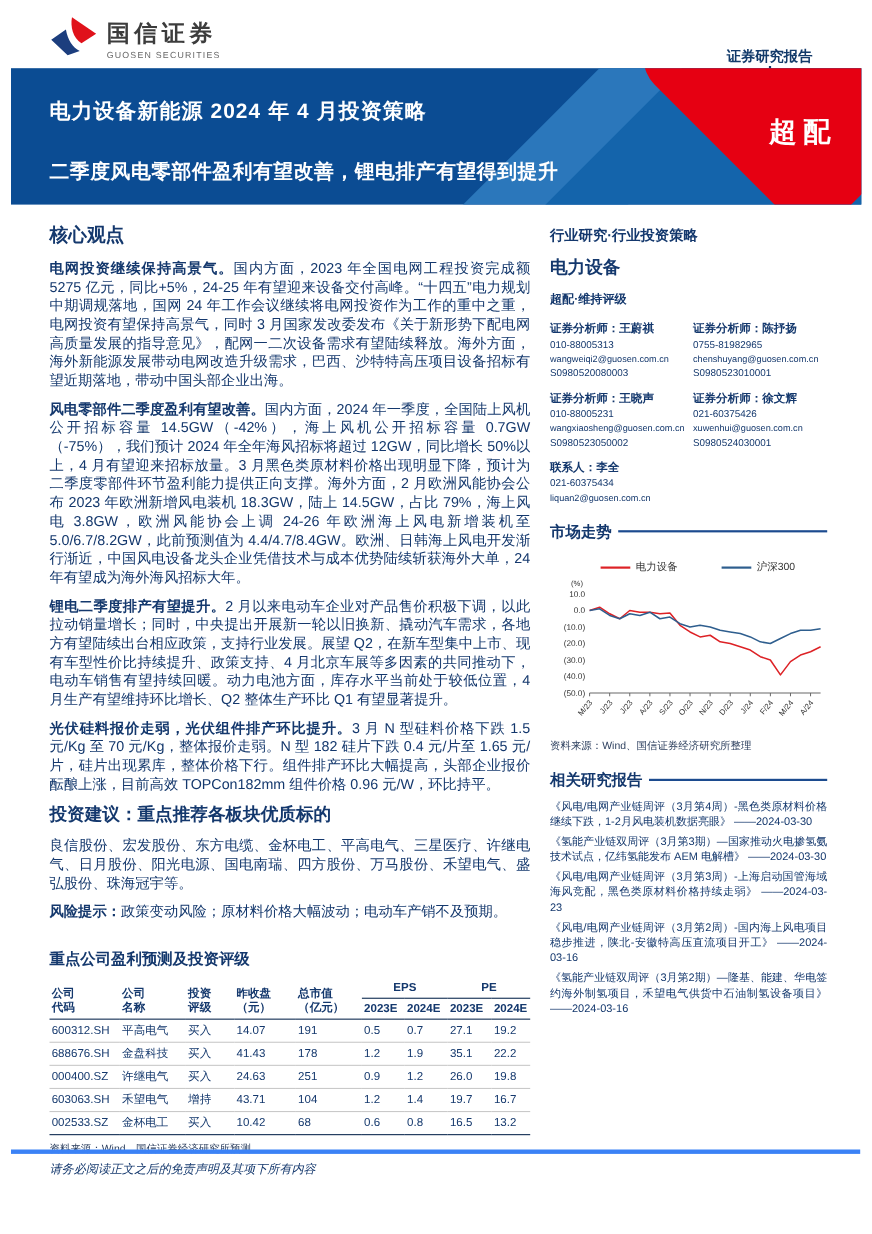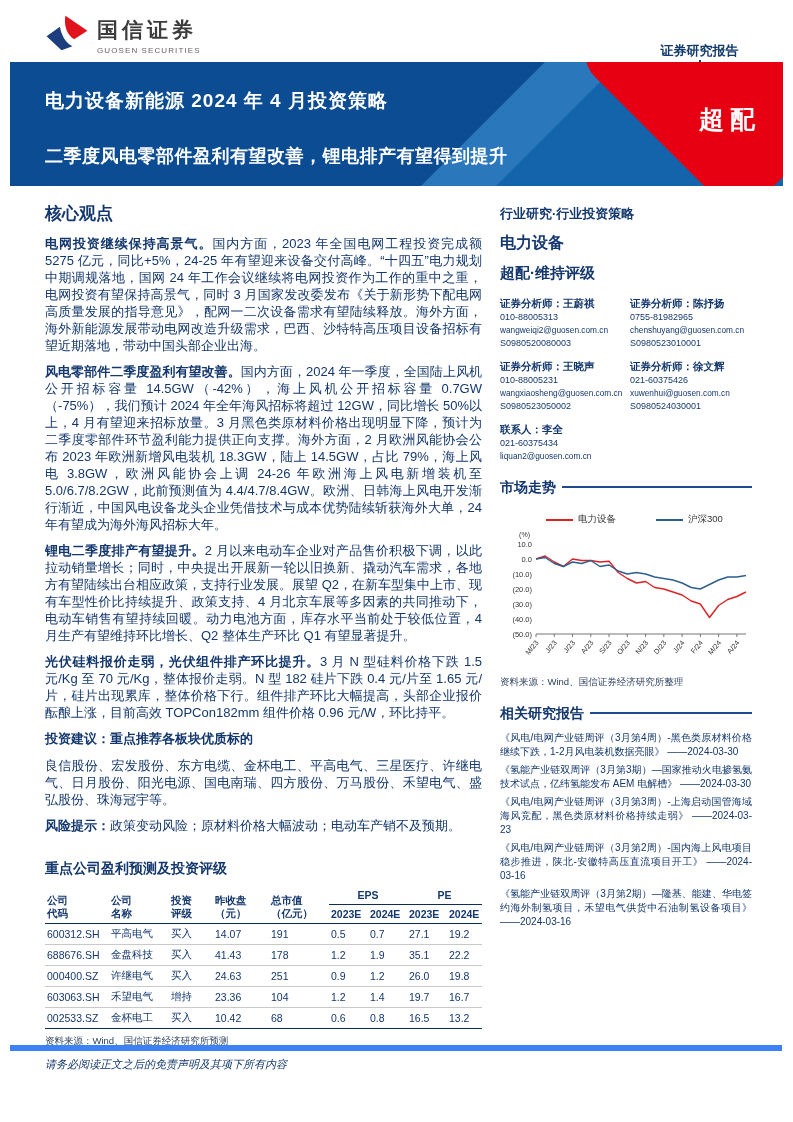--- a/index.html
+++ b/index.html
@@ -23,57 +23,57 @@
   .badge-shape { position:absolute; right:-74px; top:-126px; width:236px; height:236px; background:#e60012; transform:rotate(45deg); border-radius:32px; }
   .badge-text { position:absolute; right:22px; top:41px; color:#fff; font-size:25px; font-weight:700; letter-spacing:6px; }
   .banner-title { position:absolute; left:35px; top:26px; color:#fff; font-size:19px; font-weight:700; letter-spacing:1px; }
   .banner-subtitle { position:absolute; left:35px; top:82px; color:#fff; font-size:18px; font-weight:700; letter-spacing:0.5px; }
 
   
   .left-col { position:absolute; left:45px; top:202px; width:437px; color:#14386d; }
   .core-title { font-size:17px; font-weight:700; color:#14386d; margin-bottom:10px; }
   .para { font-size:13px; line-height:17px; text-align:justify; margin-bottom:9px; }
   .para b { font-weight:700; }
-  .advice { font-size:13px; font-weight:700; margin:4px 0 9px; }
+  .advice { font-size:16px; font-weight:700; margin:4px 0 9px; }
   .tbl-title { font-size:14px; font-weight:700; margin-top:26px; margin-bottom:8px; }
   table.stocks { width:100%; border-collapse:collapse; font-size:10.5px; color:#14386d; }
   table.stocks th, table.stocks td { padding:3px 2px; font-weight:400; }
   table.stocks thead th { font-weight:700; vertical-align:bottom; }
   .hl { display:block; line-height:13px; }
   th.group { text-align:center; border-bottom:1.3px solid #0f2c52; }
   thead tr.r2 th { border-bottom:1.4px solid #0f2c52; }
   thead th[rowspan] { border-bottom:1.4px solid #0f2c52; }
   td.al, th.al { text-align:left; }
   td.num, th.num { text-align:left; padding-right:10px; }
   tbody td { border-bottom:0.8px solid #c9c9c9; }
   tbody tr:last-child td { border-bottom:1.5px solid #0f2c52; }
   .src { font-size:9.5px; color:#2c3f5e; margin-top:6px; }
 
   
   .right-col { position:absolute; left:500px; top:205px; width:252px; color:#14386d; }
   .cat { font-size:13px; font-weight:700; }
   .industry { font-size:16px; font-weight:700; margin-top:10px; }
-  .rating-line { font-size:15px; font-weight:700; margin-top:10px; }
+  .rating-line { font-size:11px; font-weight:700; margin-top:10px; }
   .an-grid { display:grid; grid-template-columns:130px 122px; row-gap:9px; margin-top:13px; }
   .an-name { font-size:10.5px; font-weight:700; line-height:15px; }
   .an-sub { font-size:9px; line-height:13px; }
   .an-mail { font-size:8.3px; line-height:13px; }
   .contact { margin-top:9px; }
   .sec-head { display:flex; align-items:center; margin-top:16px; }
   .sec-head .t { font-size:14px; font-weight:700; white-space:nowrap; }
   .sec-head .rule { flex:1; border-bottom:2px solid #1c4b8f; margin-left:6px; margin-bottom:3px; }
   .legend { display:flex; gap:40px; margin:16px 0 0 46px; align-items:center; }
   .legend-item { display:flex; align-items:center; gap:5px; font-size:9.5px; color:#333; }
   .legend-line { display:inline-block; width:27px; height:2px; }
   #trend-svg { margin-top:4px; display:block; }
   .reports { margin-top:8px; }
   .report-item { font-size:10px; line-height:14px; font-weight:500; margin-bottom:4px; text-align:justify; }
 
   
-  .footer { position:absolute; left:10px; right:11px; top:1045px; border-top:6px solid #3b82f6; }
+  .footer { position:absolute; left:10px; right:11px; top:1045px; border-top:4px solid #3b82f6; }
   .footer p { margin:6px 0 0 35px; font-size:11px; font-style:italic; color:#14386d; }
 </style>
 </head>
 <body>
 
 <div class="page">
 
   <div class="topbar">
     <div class="logo">
       <span>
@@ -191,21 +191,21 @@
             <td class="num">251</td>
             <td class="num">0.9</td>
             <td class="num">1.2</td>
             <td class="num">26.0</td>
             <td class="num">19.8</td>
         </tr>
         <tr>
           <td class="al">603063.SH</td>
             <td class="al">禾望电气</td>
             <td class="al">增持</td>
-            <td class="num">23.36</td>
+            <td class="num">43.71</td>
             <td class="num">104</td>
             <td class="num">1.2</td>
             <td class="num">1.4</td>
             <td class="num">19.7</td>
             <td class="num">16.7</td>
         </tr>
         <tr>
           <td class="al">002533.SZ</td>
             <td class="al">金杯电工</td>
             <td class="al">买入</td>

